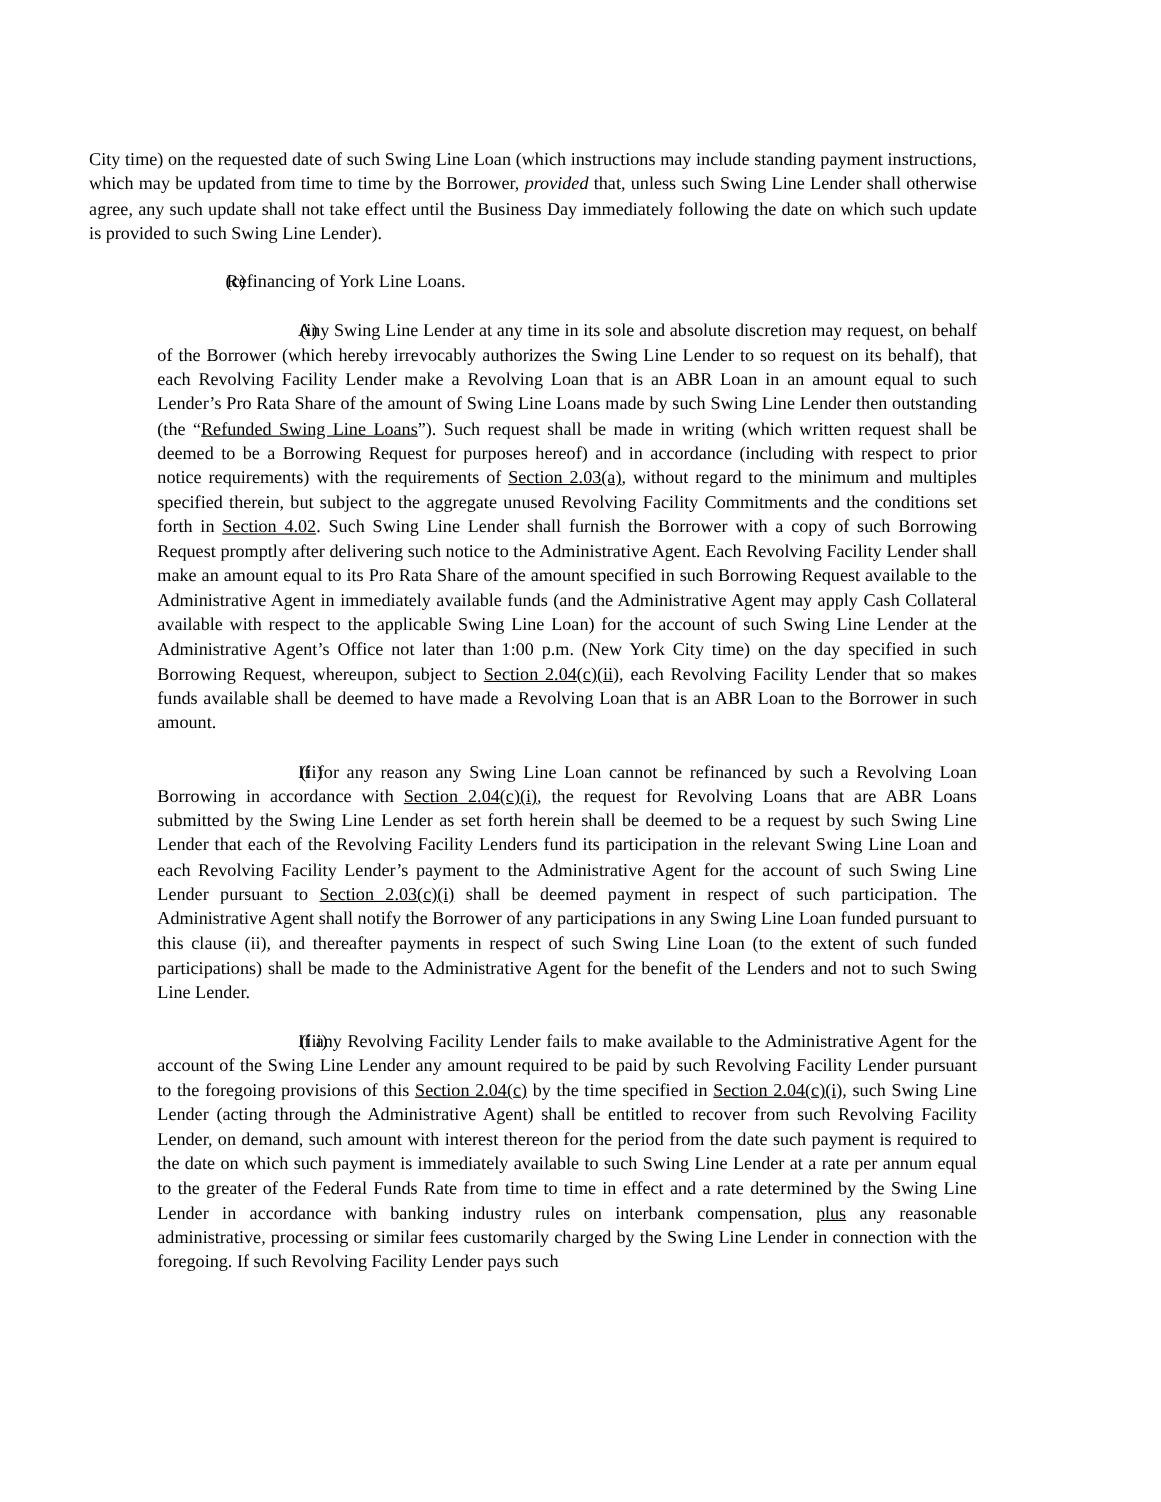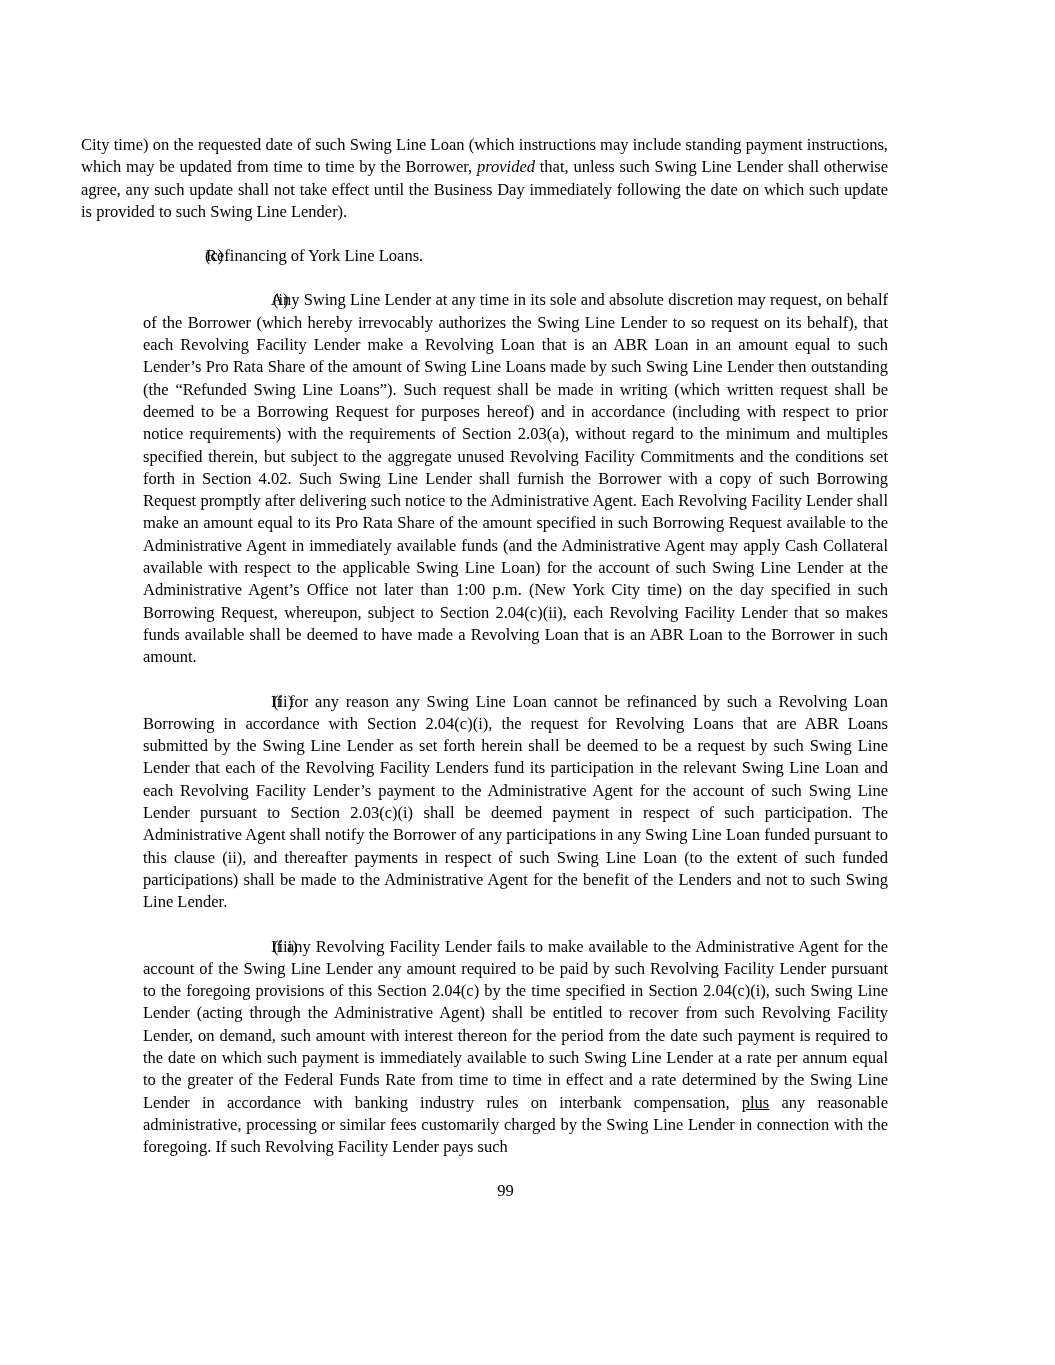--- a/index.html
+++ b/index.html
@@ -35,21 +35,21 @@
   .para.clause {
     margin-left: 0;
     text-indent: 62px;
   }
   .para.subclause {
     margin-left: 62px;
     text-indent: 65px;
   }
   .run.normal { font-style: normal; text-decoration: none; }
   .run.italic { font-style: italic; }
-  .run.underline { }
+  .run.underline { text-decoration: underline; }
   .run.italic-underline { text-decoration: underline; }
   .run.label { display: inline-block; width: 63px; text-decoration: none; }
   .page-footer {
     margin-top: 14px;
     text-align: center;
   }
   .page-number {
     font-family: "Liberation Serif", "DejaVu Serif", serif;
     font-size: 16.5px;
   }
@@ -58,16 +58,13 @@
 <body>
 
 <div class="page">
   <div class="doc-body">
       <p class="para body"><span class="run normal">City time) on the requested date of such Swing Line Loan (which instructions may include standing payment instructions, which may be updated from time to time by the Borrower, </span><span class="run italic">provided</span><span class="run normal"> that, unless such Swing Line Lender shall otherwise agree, any such update shall not take effect until the Business Day immediately following the date on which such update is provided to such Swing Line Lender).</span></p>
       <p class="para clause"><span class="run label">(c)</span><span class="run normal">Refinancing of York Line Loans.</span></p>
       <p class="para subclause"><span class="run label">(i)</span><span class="run normal">Any Swing Line Lender at any time in its sole and absolute discretion may request, on behalf of the Borrower (which hereby irrevocably authorizes the Swing Line Lender to so request on its behalf), that each Revolving Facility Lender make a Revolving Loan that is an ABR Loan in an amount equal to such Lender’s Pro Rata Share of the amount of Swing Line Loans made by such Swing Line Lender then outstanding (the “</span><span class="run underline">Refunded Swing Line Loans</span><span class="run normal">”). Such request shall be made in writing (which written request shall be deemed to be a Borrowing Request for purposes hereof) and in accordance (including with respect to prior notice requirements) with the requirements of </span><span class="run underline">Section 2.03(a)</span><span class="run normal">, without regard to the minimum and multiples specified therein, but subject to the aggregate unused Revolving Facility Commitments and the conditions set forth in </span><span class="run underline">Section 4.02</span><span class="run normal">. Such Swing Line Lender shall furnish the Borrower with a copy of such Borrowing Request promptly after delivering such notice to the Administrative Agent. Each Revolving Facility Lender shall make an amount equal to its Pro Rata Share of the amount specified in such Borrowing Request available to the Administrative Agent in immediately available funds (and the Administrative Agent may apply Cash Collateral available with respect to the applicable Swing Line Loan) for the account of such Swing Line Lender at the Administrative Agent’s Office not later than 1:00 p.m. (New York City time) on the day specified in such Borrowing Request, whereupon, subject to </span><span class="run underline">Section 2.04(c)(ii)</span><span class="run normal">, each Revolving Facility Lender that so makes funds available shall be deemed to have made a Revolving Loan that is an ABR Loan to the Borrower in such amount.</span></p>
       <p class="para subclause"><span class="run label">(ii)</span><span class="run normal">If for any reason any Swing Line Loan cannot be refinanced by such a Revolving Loan Borrowing in accordance with </span><span class="run underline">Section 2.04(c)(i)</span><span class="run normal">, the request for Revolving Loans that are ABR Loans submitted by the Swing Line Lender as set forth herein shall be deemed to be a request by such Swing Line Lender that each of the Revolving Facility Lenders fund its participation in the relevant Swing Line Loan and each Revolving Facility Lender’s payment to the Administrative Agent for the account of such Swing Line Lender pursuant to </span><span class="run underline">Section 2.03(c)(i)</span><span class="run normal"> shall be deemed payment in respect of such participation. The Administrative Agent shall notify the Borrower of any participations in any Swing Line Loan funded pursuant to this clause (ii), and thereafter payments in respect of such Swing Line Loan (to the extent of such funded participations) shall be made to the Administrative Agent for the benefit of the Lenders and not to such Swing Line Lender.</span></p>
       <p class="para subclause"><span class="run label">(iii)</span><span class="run normal">If any Revolving Facility Lender fails to make available to the Administrative Agent for the account of the Swing Line Lender any amount required to be paid by such Revolving Facility Lender pursuant to the foregoing provisions of this </span><span class="run underline">Section 2.04(c)</span><span class="run normal"> by the time specified in </span><span class="run underline">Section 2.04(c)(i),</span><span class="run normal"> such Swing Line Lender (acting through the Administrative Agent) shall be entitled to recover from such Revolving Facility Lender, on demand, such amount with interest thereon for the period from the date such payment is required to the date on which such payment is immediately available to such Swing Line Lender at a rate per annum equal to the greater of the Federal Funds Rate from time to time in effect and a rate determined by the Swing Line Lender in accordance with banking industry rules on interbank compensation, </span><span class="run italic-underline">plus</span><span class="run normal"> any reasonable administrative, processing or similar fees customarily charged by the Swing Line Lender in connection with the foregoing. If such Revolving Facility Lender pays such</span></p>
     </div>
-  <div class="page-footer">
-    <span class="page-number">99</span>
-  </div>
 </div>
 
 </body></html>

